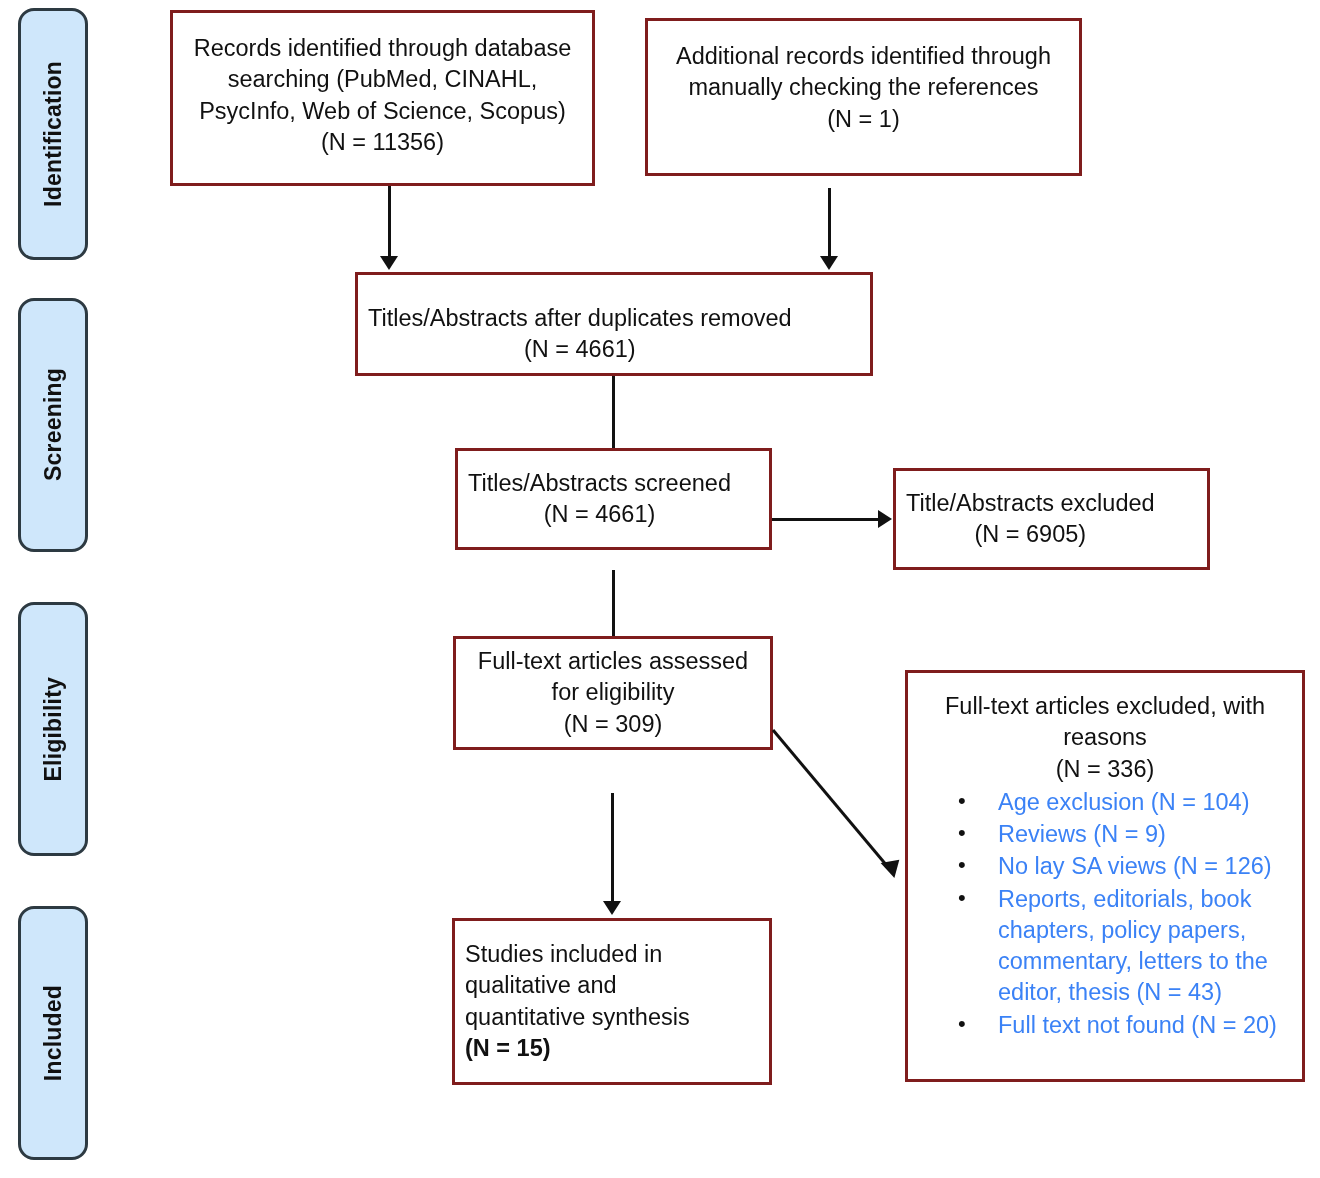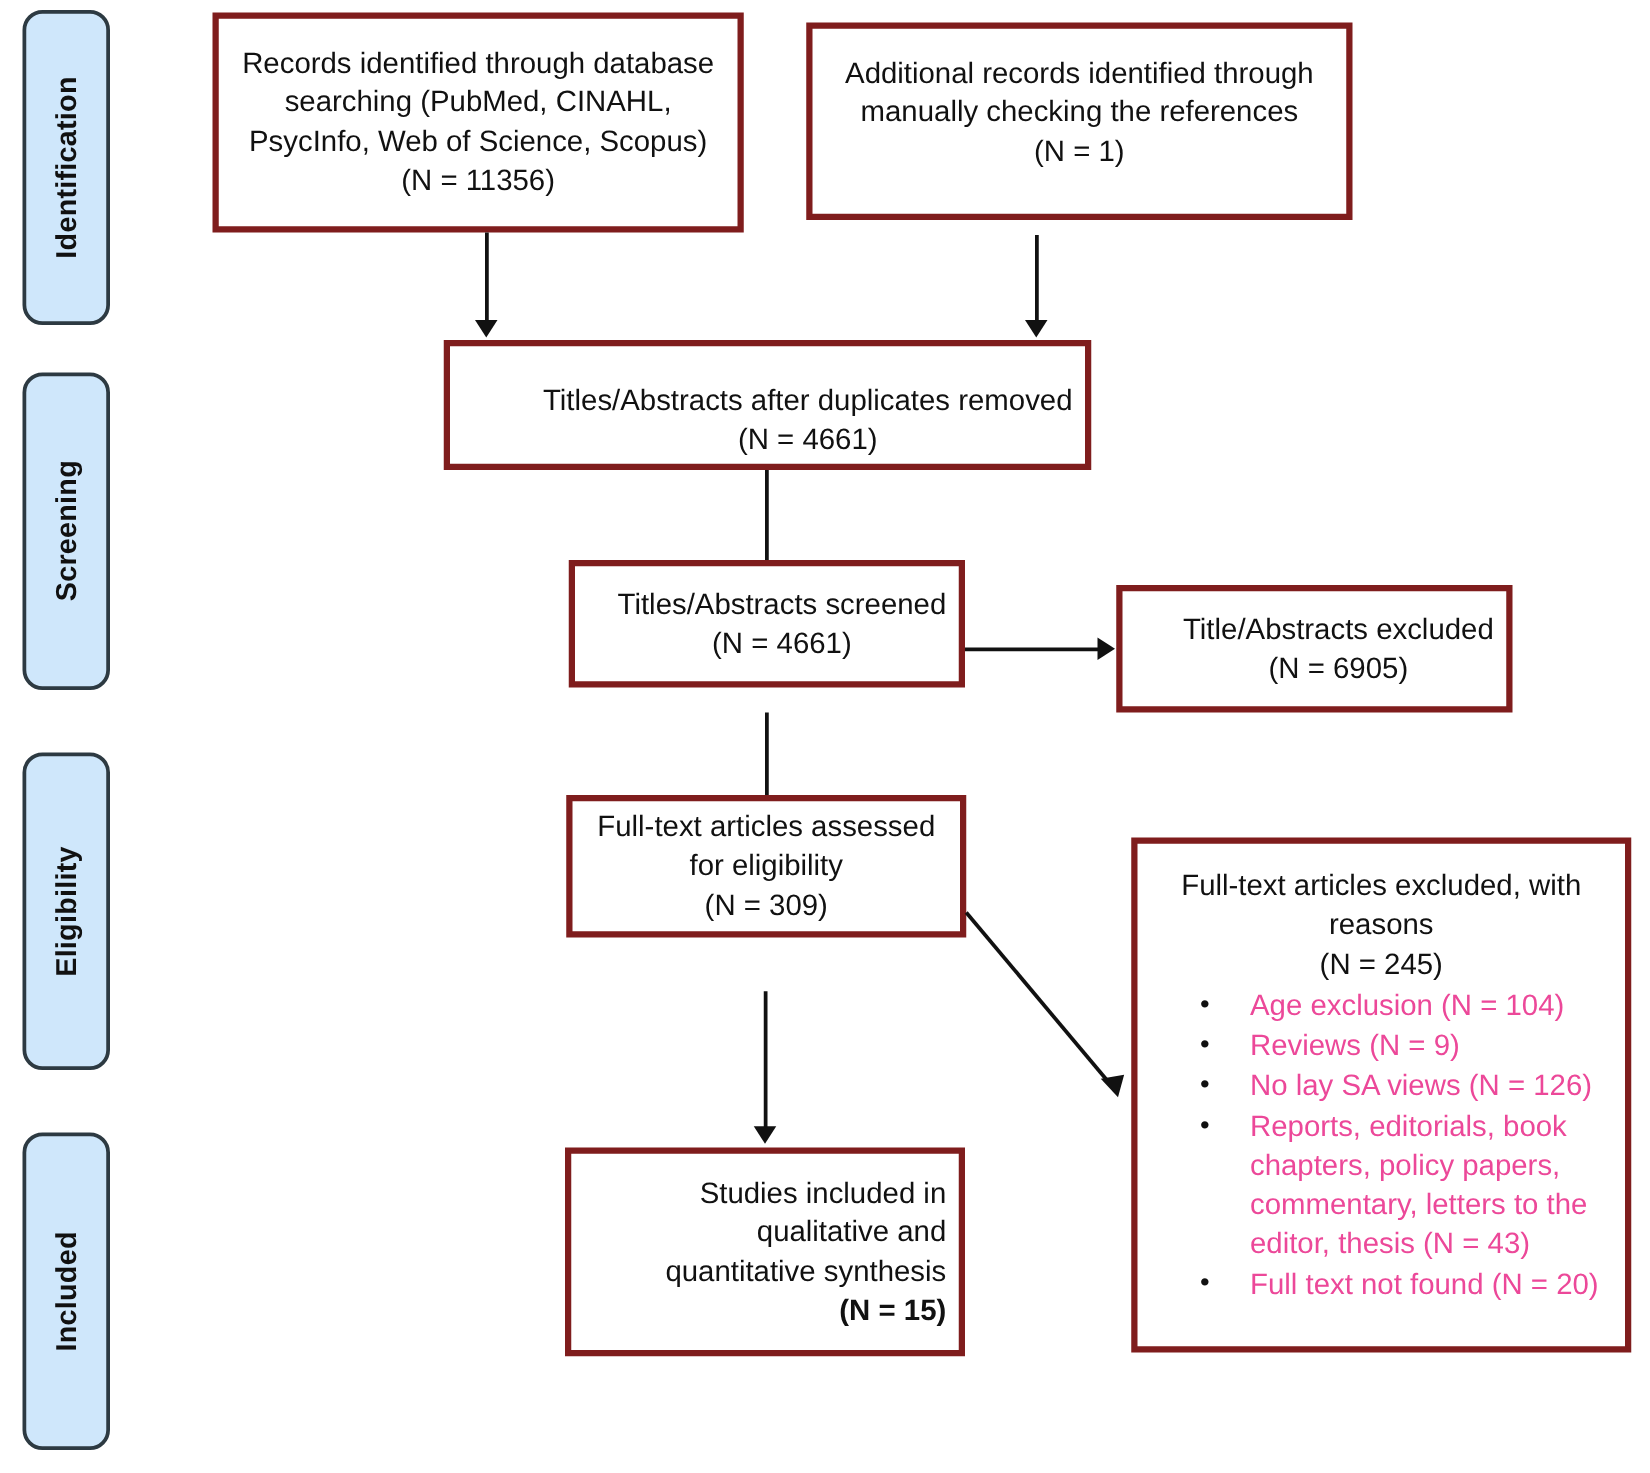--- a/index.html
+++ b/index.html
@@ -35,24 +35,24 @@
     letter-spacing: 0.2px;
     color: #111111;
     white-space: nowrap;
   }
 
   
   .flow-box {
     position: absolute;
     box-sizing: border-box;
     background: #ffffff;
-    border: 5px solid #7f1d1d;
+    border: 3px solid #7f1d1d;
     display: flex;
     flex-direction: column;
-    align-items: flex-end;
+    align-items: flex-start;
     justify-content: flex-start;
   }
   .flow-box.center-v { justify-content: center; }
   .box-text {
     font-size: 23.5px;
     line-height: 1.33;
     color: #111111;
     text-align: center;
     white-space: pre-line;
     padding: 0 10px;
@@ -63,21 +63,21 @@
     list-style: none;
     margin: 2px 0 0 0;
     padding: 0 14px 0 46px;
     text-align: left;
     align-self: stretch;
   }
   .reason-list li {
     position: relative;
     font-size: 23.5px;
     line-height: 1.33;
-    color: #ec4899;
+    color: #3b82f6;
     padding-left: 44px;
     margin: 0 0 1px 0;
   }
   .reason-list li::before {
     content: "\2022";
     position: absolute;
     left: 4px;
     top: -1px;
     font-size: 22px;
     line-height: 1.33;
@@ -168,21 +168,21 @@
   <div class="connector v-line" style="left:612px; top:570px; height:80px;"></div>
   <div class="arrow-down" style="left:604px; top:648px;"></div>
 
   <div class="flow-box center-v" style="left:453px; top:636px; width:320px; height:114px;">
     <div class="box-text">Full-text articles assessed for eligibility
 (N = 309)</div>
   </div>
 
   <div class="flow-box" style="left:905px; top:670px; width:400px; height:412px; padding-top:18px;">
     <div class="box-text">Full-text articles excluded, with reasons
-(N = 245)</div>
+(N = 336)</div>
     <ul class="reason-list">
       <li>Age exclusion (N = 104)</li>
       <li>Reviews (N = 9)</li>
       <li>No lay SA views (N = 126)</li>
       <li>Reports, editorials, book chapters, policy papers, commentary, letters to the editor, thesis (N = 43)</li>
       <li>Full text not found (N = 20)</li>
     </ul>
   </div>
 
   <svg class="diag-svg" style="left:773px; top:730px;" width="140" height="160" viewBox="0 0 140 160">

